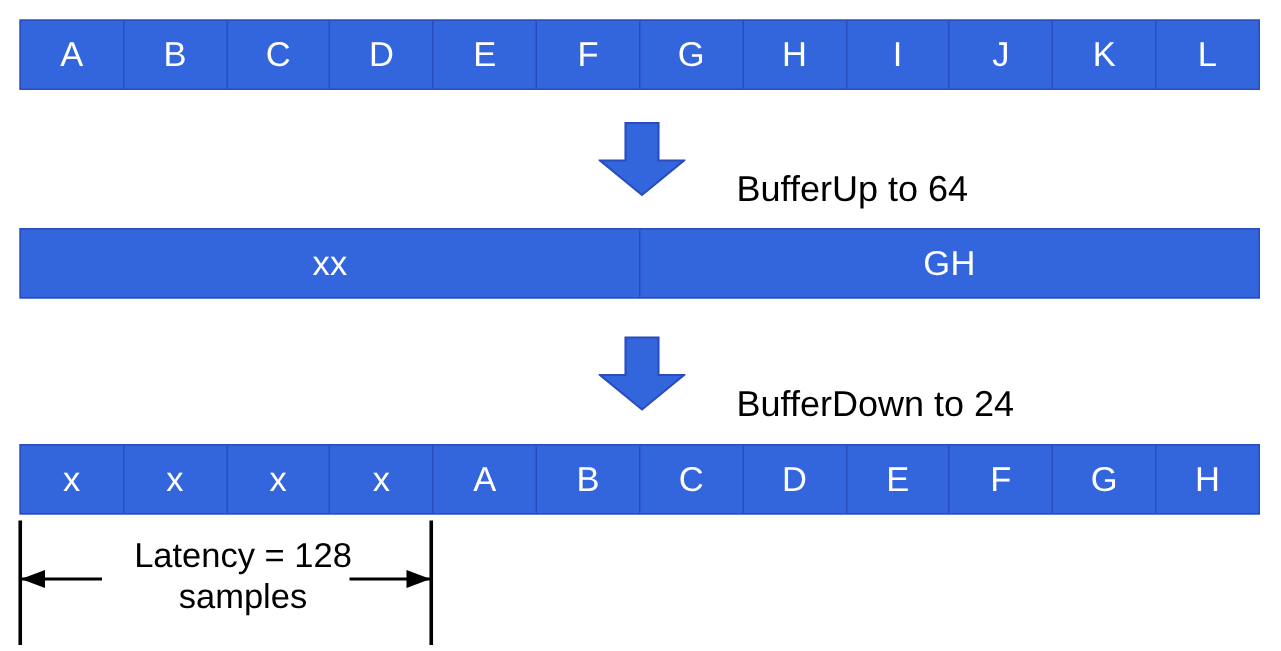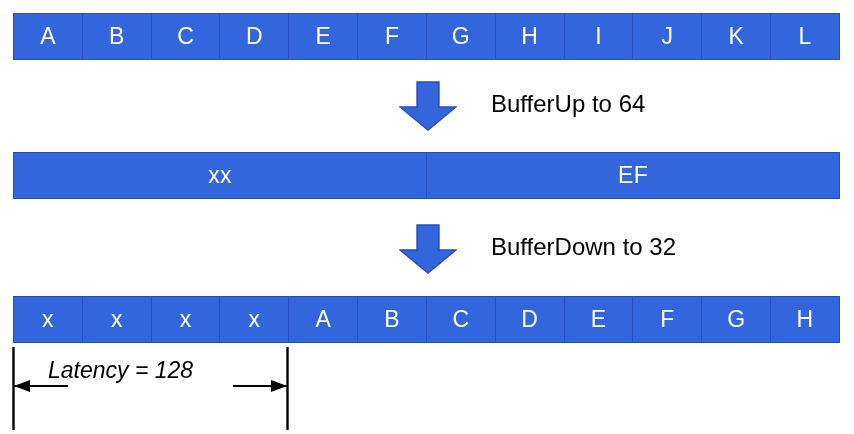--- a/index.html
+++ b/index.html
@@ -58,41 +58,42 @@
   #arrow-1 { left: 399px; top: 81px; }
   #arrow-2 { left: 399px; top: 224px; }
 
   
   .step-label {
     position: absolute;
     font-size: 24px;
     color: #000000;
     white-space: nowrap;
     line-height: 1;
+    margin-top: 23px;
   }
   #label-bufferup   { left: 491px; top: 92px; }
   #label-bufferdown { left: 491px; top: 235px; }
 
   
   #latency-group {
     position: absolute;
     left: 0px;
     top: 345px;
     width: 400px;
     height: 89px;
   }
   #latency-text {
     position: absolute;
-    left: 48px;
+    left: 60px;
     top: 12px;
     width: 204px;
+    text-align: center;
     font-size: 23px;
     line-height: 27px;
     color: #000000;
-    font-style: italic;
   }
 </style>
 </head>
 <body>
 
 <div class="canvas">
 
   <div class="row" id="row-top">
     <div class="cell">A</div>
     <div class="cell">B</div>
@@ -111,30 +112,30 @@
   <div class="arrow-wrap" id="arrow-1">
     <svg width="58" height="50" viewBox="0 0 58 50" xmlns="http://www.w3.org/2000/svg">
       <polygon points="18,1 40,1 40,26 57,26 29,49 1,26 18,26" fill="#3366dd" stroke="#2a4cbd" stroke-width="1.4" stroke-linejoin="miter"></polygon>
     </svg>
   </div>
 
   <div class="step-label" id="label-bufferup">BufferUp to 64</div>
 
   <div class="row" id="row-middle">
     <div class="cell">xx</div>
-    <div class="cell">EF</div>
+    <div class="cell">GH</div>
   </div>
 
   <div class="arrow-wrap" id="arrow-2">
     <svg width="58" height="50" viewBox="0 0 58 50" xmlns="http://www.w3.org/2000/svg">
       <polygon points="18,1 40,1 40,26 57,26 29,49 1,26 18,26" fill="#3366dd" stroke="#2a4cbd" stroke-width="1.4" stroke-linejoin="miter"></polygon>
     </svg>
   </div>
 
-  <div class="step-label" id="label-bufferdown">BufferDown to 32</div>
+  <div class="step-label" id="label-bufferdown">BufferDown to 24</div>
 
   <div class="row" id="row-bottom">
     <div class="cell">x</div>
     <div class="cell">x</div>
     <div class="cell">x</div>
     <div class="cell">x</div>
     <div class="cell">A</div>
     <div class="cell">B</div>
     <div class="cell">C</div>
     <div class="cell">D</div>
@@ -154,16 +155,17 @@
       <line x1="14" y1="41" x2="68" y2="41" stroke="#000000" stroke-width="2"></line>
 
       <polygon points="14,41 30,35 30,47" fill="#000000"></polygon>
 
       <line x1="233" y1="41" x2="287" y2="41" stroke="#000000" stroke-width="2"></line>
 
       <polygon points="287,41 271,35 271,47" fill="#000000"></polygon>
     </svg>
     <div id="latency-text">
       <span>Latency = 128</span><br>
+      <span>samples</span>
     </div>
   </div>
 
 </div>
 
 </body></html>

